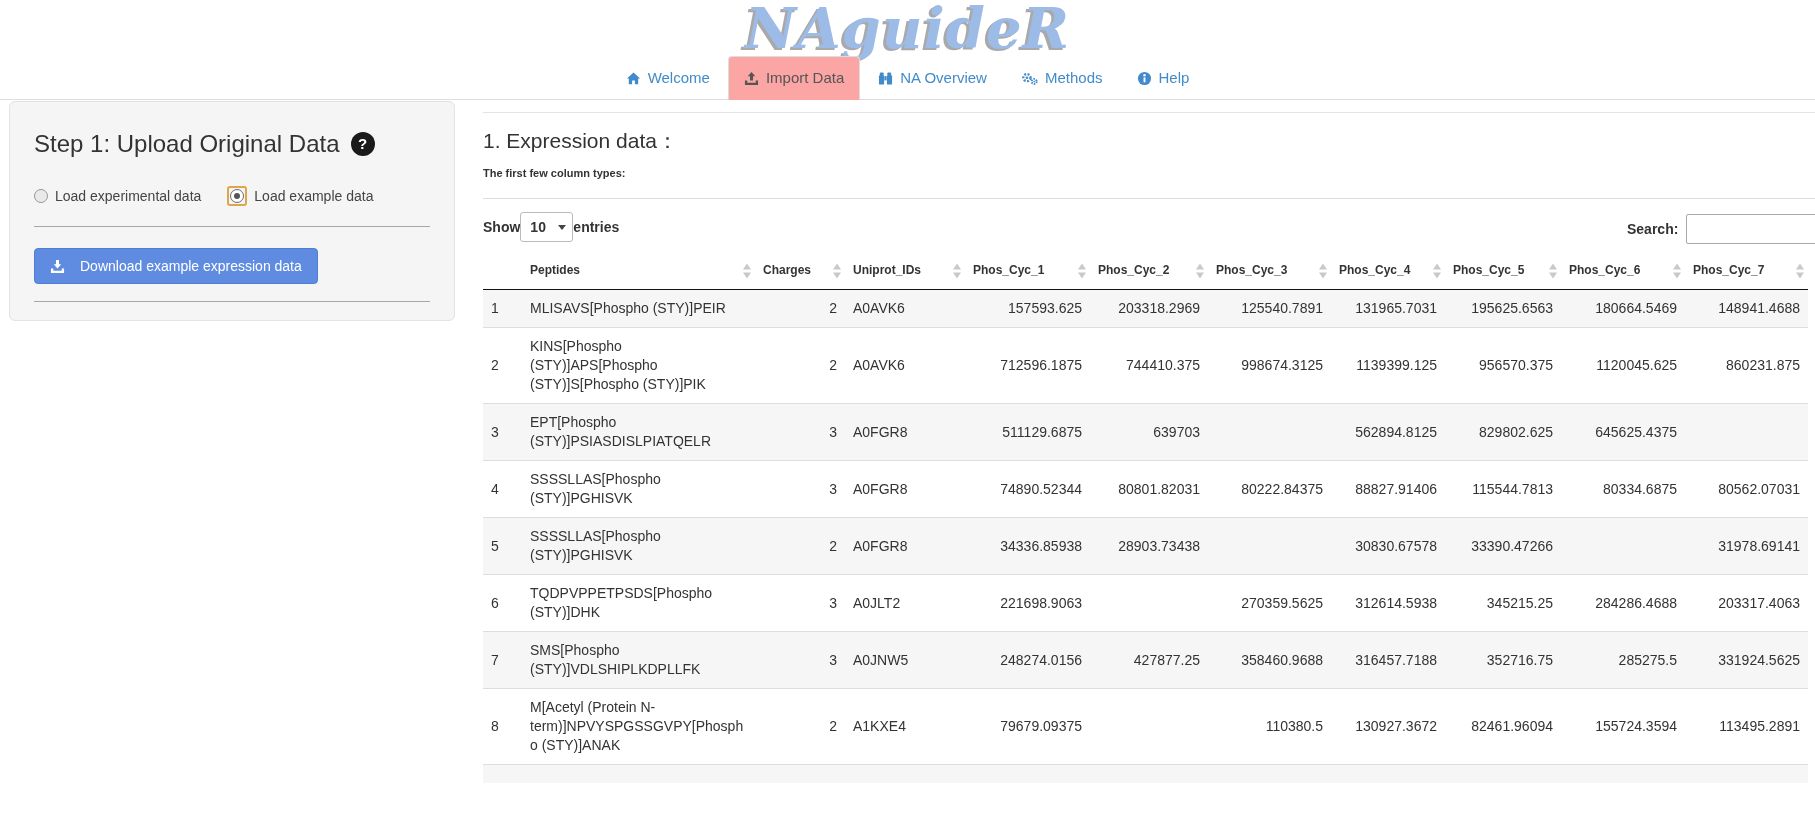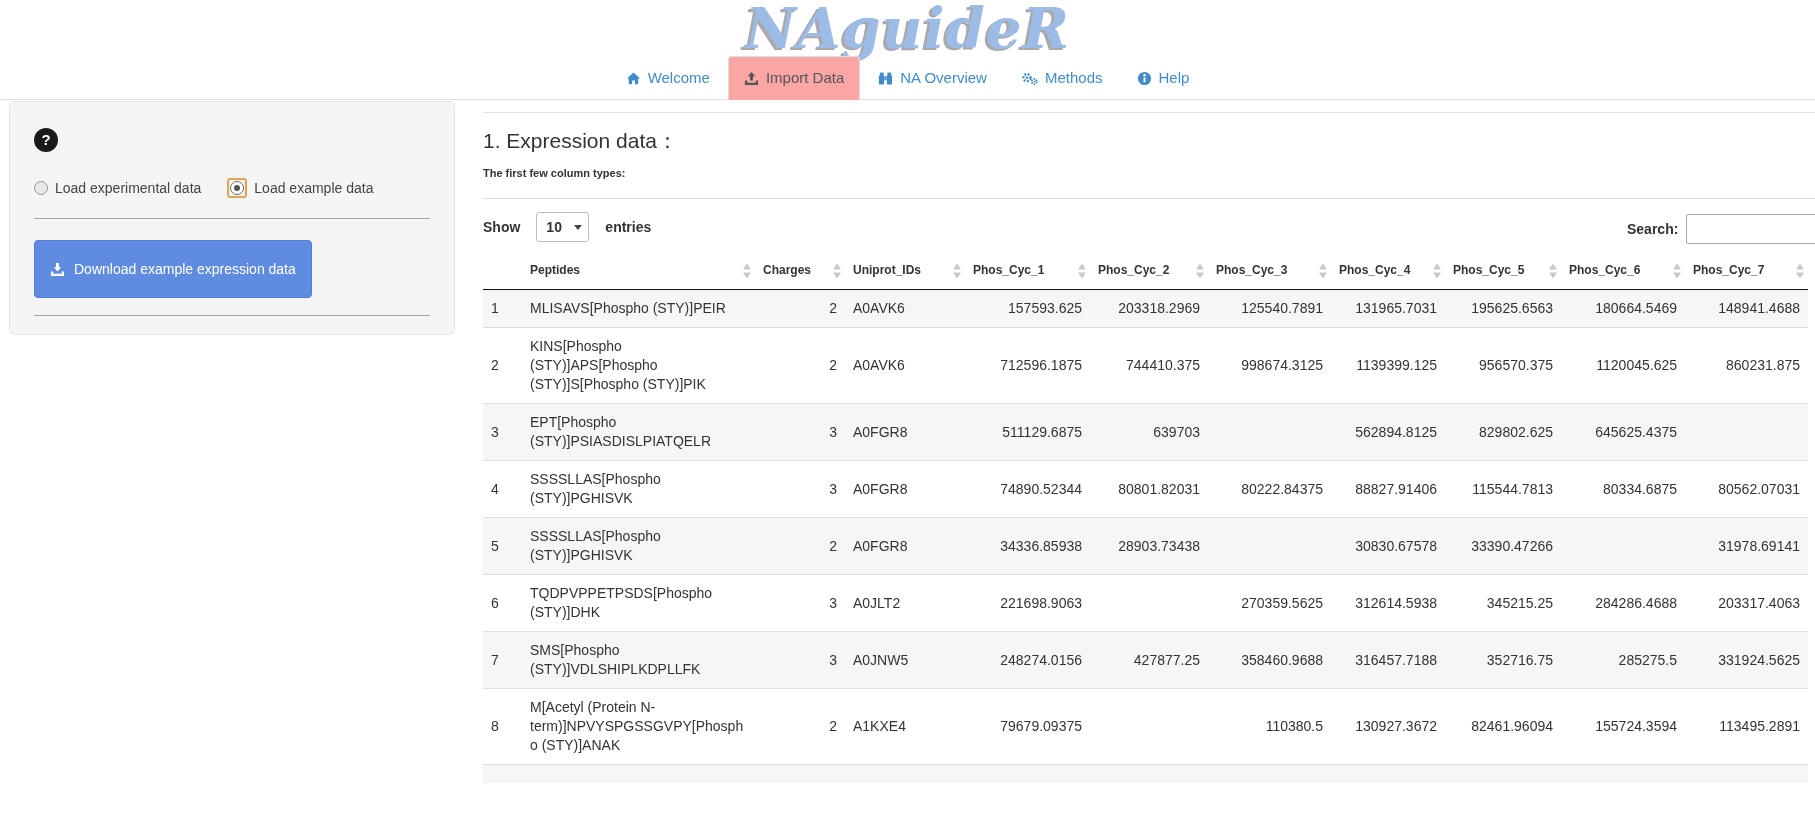--- a/index.html
+++ b/index.html
@@ -41,38 +41,38 @@
   .radio-opt{display:flex;align-items:center;margin-right:26px;cursor:pointer}
   .rb-wrap{display:inline-flex;margin-right:7px}
   .rb{width:14px;height:14px;border-radius:50%;border:1px solid #979797;background:#e9e9e9;
       display:flex;align-items:center;justify-content:center}
   .radio-opt.selected .rb-wrap{border:2px solid var(--focus-ring);border-radius:3px;padding:1px}
   .radio-opt.selected .rb{background:#fff;border-color:#6d6d6d}
   .radio-opt.selected .rb::before{content:"";width:6px;height:6px;border-radius:50%;background:#555}
   hr.sb{border:0;border-top:1px solid #a6a6a6;margin:20px 0 0 0}
   .btn-row1{margin-top:21px}
   .btn-row2{margin-top:17px}
-  .btn{display:inline-flex;align-items:center;gap:9px;background:var(--button-blue);color:#fff;
+  .btn{display:inline-flex;align-items:center;gap:15px;background:var(--button-blue);color:#fff;
       font-size:14px;line-height:18px;border:1px solid var(--button-border);border-radius:4px;
-      padding:19px 15px;cursor:pointer;font-family:"Liberation Sans",sans-serif}
+      padding:8px 15px;cursor:pointer;font-family:"Liberation Sans",sans-serif}
   hr.sb2{border:0;border-top:1px solid #a6a6a6;margin:17px 0 0 0}
   
   .main{flex:1;margin-left:28px;min-width:0}
   hr.top{border:0;border-top:1px solid #e3e3e3;margin:12px 0 0 0}
   .section-title{margin-top:15px;font-size:21px;font-weight:400;color:#333;line-height:26px}
   .col-types-label{margin-top:13px;font-weight:bold;font-size:11px;color:#333}
   .sel-box{margin-top:7px;width:296px;height:34px;border:1px solid #ccc;border-radius:4px;
       background:#fff;display:flex;align-items:center;padding:0 14px;font-size:14px;color:#333;
       position:relative;cursor:pointer}
   .caret{position:absolute;right:13px;top:50%;margin-top:-2px;width:0;height:0;
       border-left:5px solid transparent;border-right:5px solid transparent;border-top:5px solid #555}
   hr.mid{border:0;border-top:1px solid #ddd;margin:19px 0 0 0}
   
   .dt-controls{position:relative;margin-top:13px;height:34px;font-size:14px;font-weight:bold;color:#333}
-  .dt-length{display:flex;align-items:center;gap:16px;height:30px;margin-top:2px}
+  .dt-length{display:flex;align-items:center;gap:0;height:30px;margin-top:2px}
   .len-select{width:53px;height:30px;border:1px solid #bbb;border-radius:3px;background:#fff;
       display:flex;align-items:center;justify-content:space-between;padding:0 6px 0 9px;
       font-size:14px;cursor:pointer}
   .len-caret{width:0;height:0;border-left:4px solid transparent;border-right:4px solid transparent;
       border-top:5px solid #444}
   .dt-search{position:absolute;left:1144px;top:2px;display:flex;align-items:center;gap:8px}
   .search-input{width:320px;height:30px;border:1px solid #aaa;border-radius:2px;background:#fff;
       padding:0 8px;font-size:14px;font-family:"Liberation Sans",sans-serif}
   
   table.dt{margin-top:6px;table-layout:fixed;width:1325px;border-collapse:collapse;
@@ -161,20 +161,21 @@
         </span>
     <span>Help</span>
       </a>
     </li>
 </ul>
 
 <div class="content">
 
   <div class="sidebar">
     <div class="sb-title">
+      <span>Step 1: Upload Original Data</span>
       <span class="qmark">?</span>
     </div>
     <div class="radios">
       <span class="radio-opt">
         <span class="rb-wrap">
             <span class="rb"></span>
           </span>
         <span>Load experimental data</span>
       </span>
       <span class="radio-opt selected">

